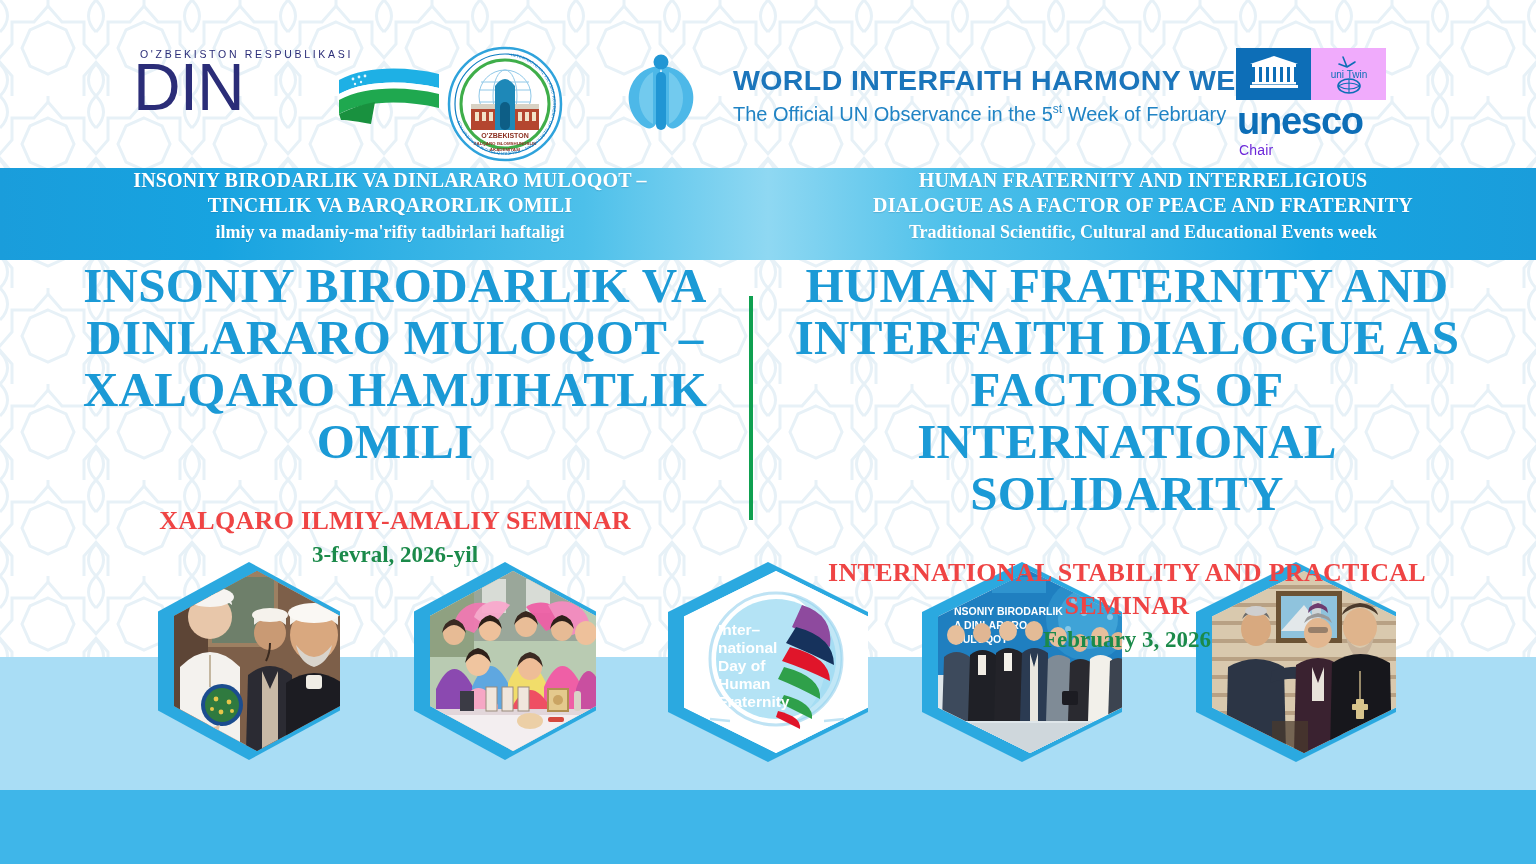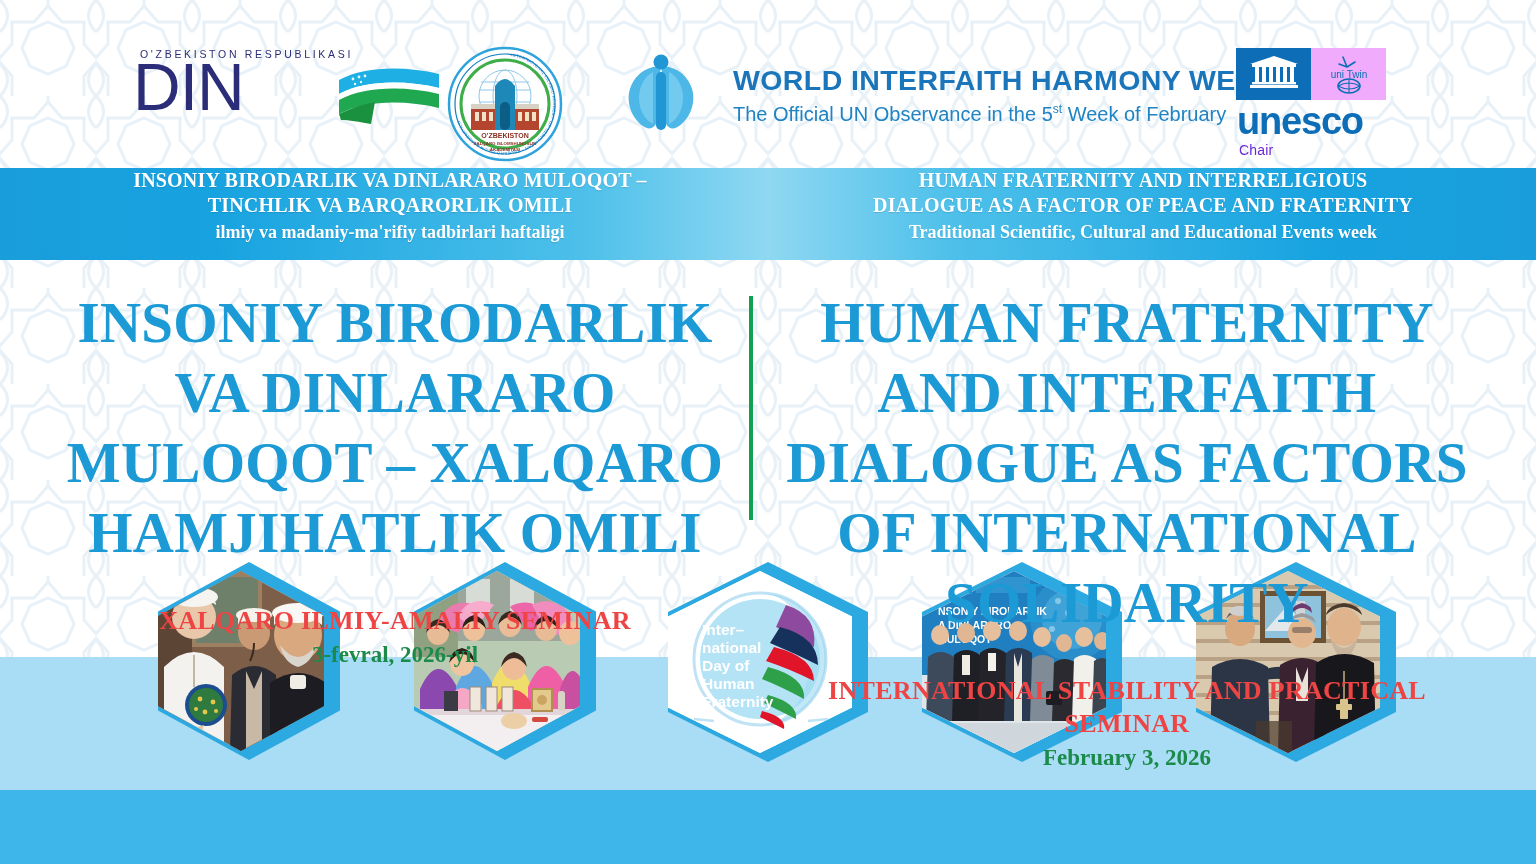--- a/index.html
+++ b/index.html
@@ -148,25 +148,24 @@
   
   .title-area { position:absolute; left:0; top:260px; width:1536px; height:300px; z-index:5; }
 
   .title-col { position:absolute; top:0; text-align:center; }
   .title-col.left  { left:60px;  width:670px; }
   .title-col.right { left:772px; width:710px; }
 
   .title-head {
     font-family:"Liberation Serif", serif;
     font-weight:bold;
-    font-size:57px;
-    line-height:70px;
+    font-size:49px;
+    line-height:52px;
     color:#1b9ad6;
     letter-spacing:.3px;
-    margin-top:28px;
   }
   .title-sub {
     font-family:"Liberation Serif", serif;
     font-weight:bold;
     font-size:26px;
     line-height:33px;
     color:#ef4444;
     letter-spacing:.3px;
     margin-top:36px;
   }
@@ -207,21 +206,21 @@
     position:absolute;
     width:182px; height:198px;
     top:0;
     clip-path: polygon(50% 0%, 100% 25%, 100% 75%, 50% 100%, 0% 75%, 0% 25%);
     background:#2ba9e0;
     display:block;
   }
   .hex.wide { width:200px; height:200px; }
   .hex-inner {
     position:absolute;
-    left:0; top:9px;
+    left:16px; top:9px;
     width:calc(100% - 16px); height:calc(100% - 18px);
     clip-path: polygon(50% 0%, 100% 25%, 100% 75%, 50% 100%, 0% 75%, 0% 25%);
     overflow:hidden;
     background:#dfeaf2;
   }
   .hex-inner svg, .hex-inner .scene { width:100%; height:100%; display:block; }
 
   
   .t { font-family:"Liberation Sans", sans-serif; }
 </style>

